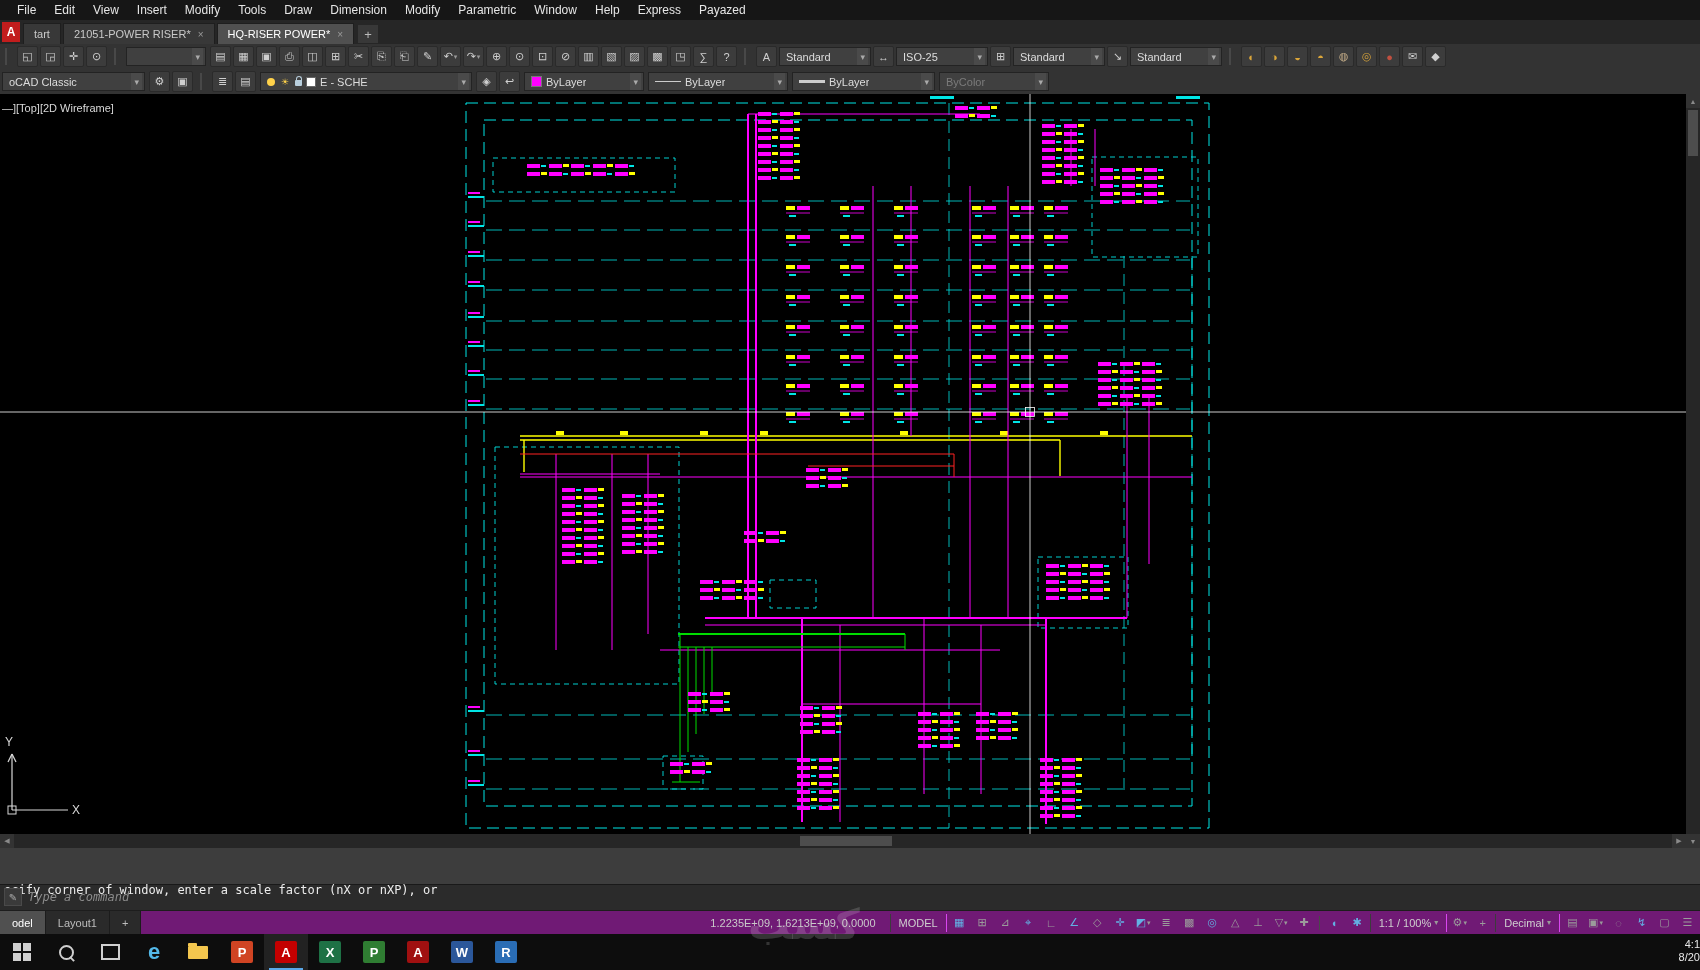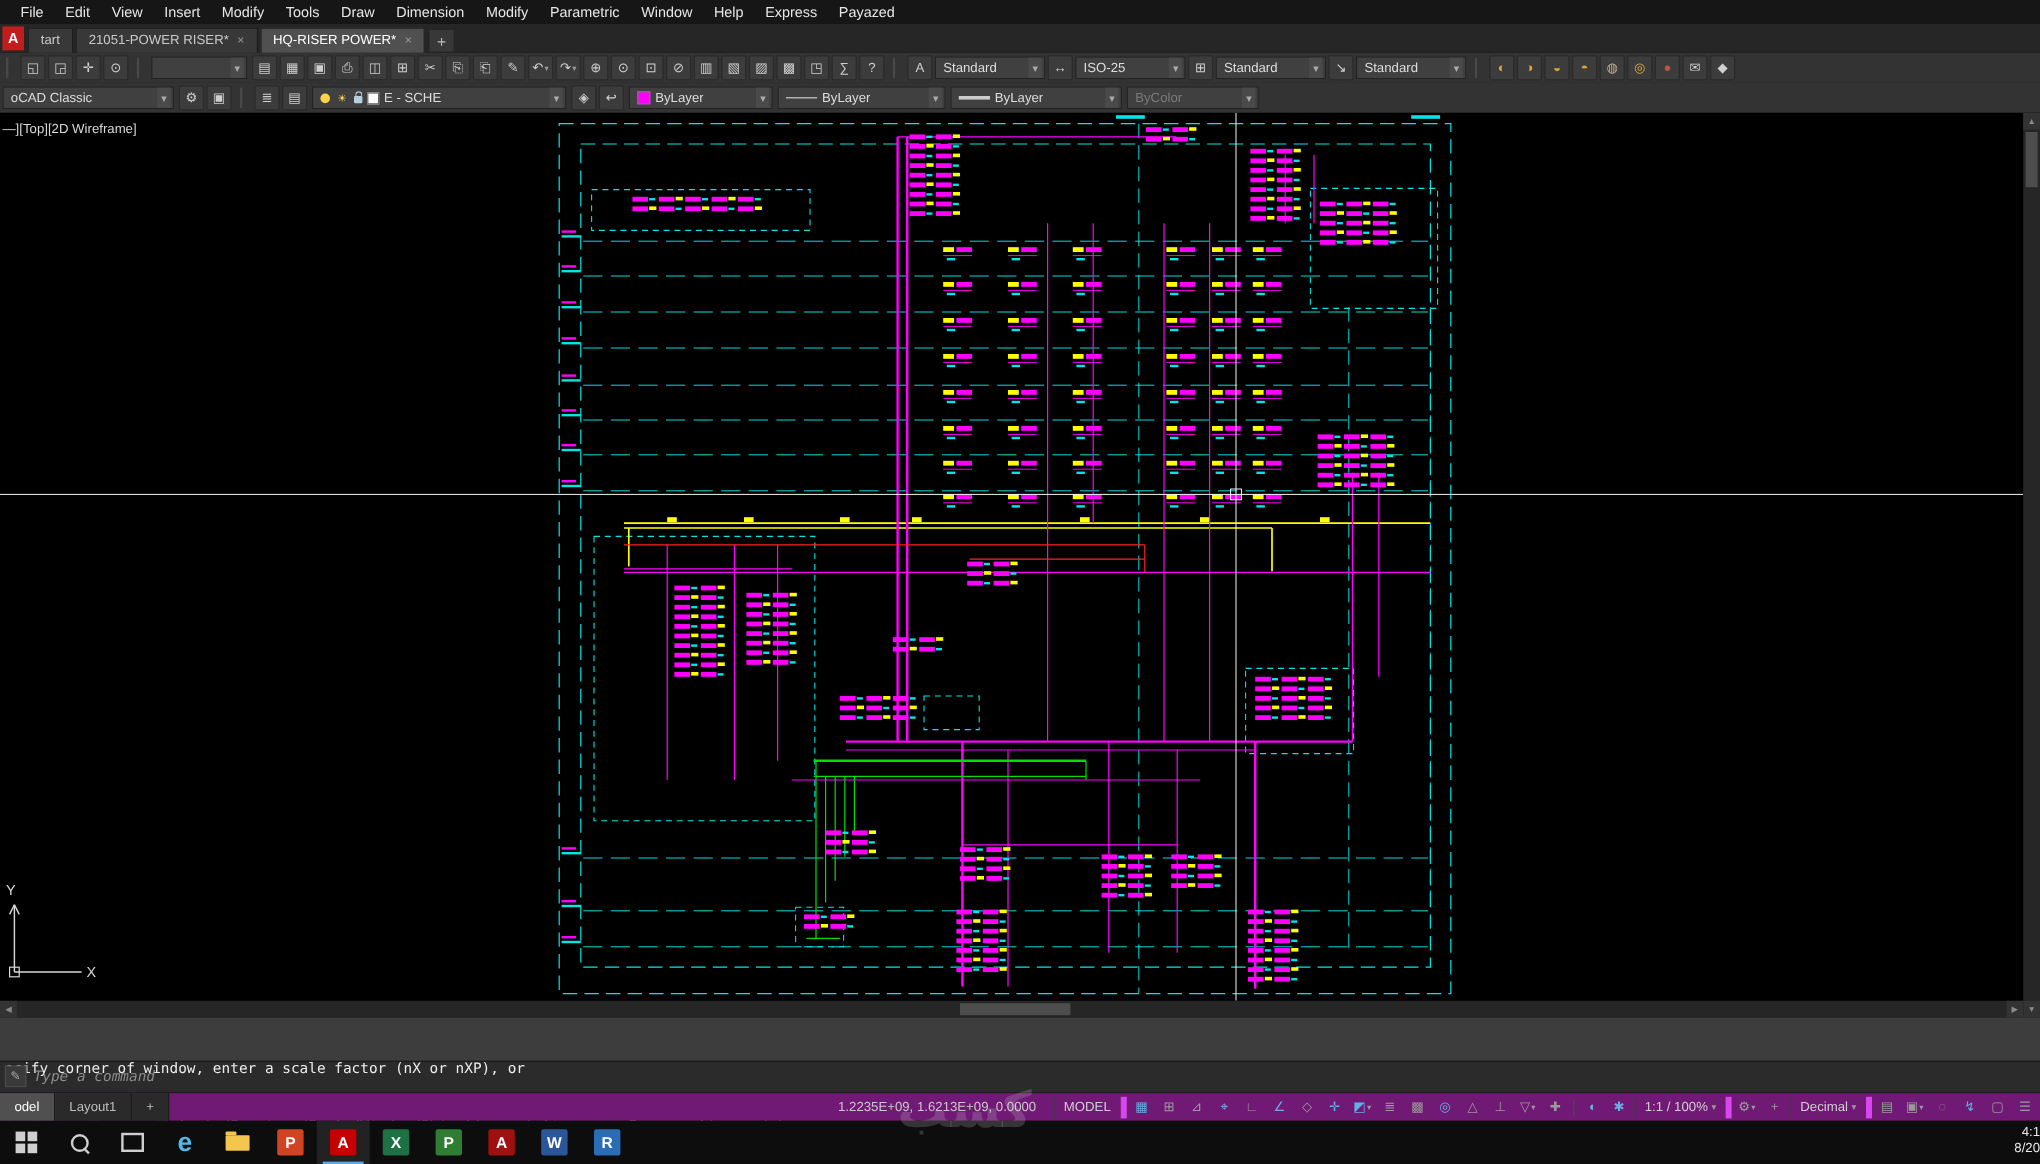--- a/index.html
+++ b/index.html
@@ -78,21 +78,21 @@
   
   #statusbar{position:absolute;top:910px;left:0;right:0;height:24px;background:#701a75;
              display:flex;align-items:center;font-size:11px;color:#c9c9c9;border-top:1px solid #1d1d1d;box-sizing:border-box;}
   #ltabs{display:flex;height:100%;}
   .ltab{height:100%;display:flex;align-items:center;padding:0 12px;font-size:11px;
         background:#2a2a2a;color:#bdbdbd;border-right:1px solid #1c1c1c;box-sizing:border-box;}
   .ltab.active{background:#505050;color:#fff;}
   .sb-right{margin-left:auto;display:flex;align-items:center;height:100%;padding-right:2px;}
   #coords{padding:0 12px;color:#c9c9c9;font-size:11px;white-space:nowrap;}
   .sb-btn{padding:0 8px;height:18px;display:inline-flex;align-items:center;gap:3px;
-          border-left:1px solid #3c3c3c;border-right:5px solid #d946ef;color:#cfcfcf;margin:0 2px;font-size:11px;white-space:nowrap;}
+          border-left:1px solid #3c3c3c;border-right:1px solid #d946ef;color:#cfcfcf;margin:0 2px;font-size:11px;white-space:nowrap;}
   .caret2{font-size:8px;color:#999;}
   .sicon{width:21px;height:18px;display:inline-flex;align-items:center;justify-content:center;
          color:#9b9b9b;font-size:11px;background:transparent;border:none;}
   .sicon.on{color:#63b0e3;}
   .sep{width:1px;height:14px;background:#4a4a4a;margin:0 4px;display:inline-block;}
 
   
   #taskbar{position:absolute;top:934px;left:0;right:0;height:36px;background:#0d0d0d;
            display:flex;align-items:stretch;}
   .tb-btn{width:44px;display:flex;align-items:center;justify-content:center;position:relative;}

